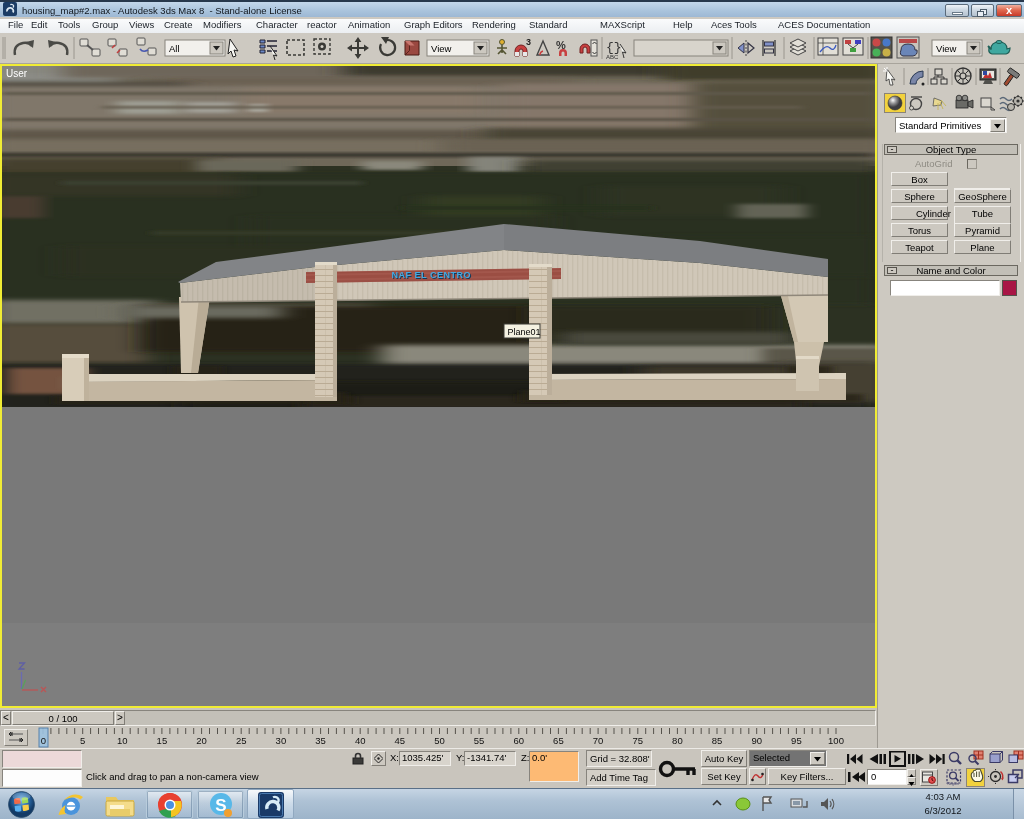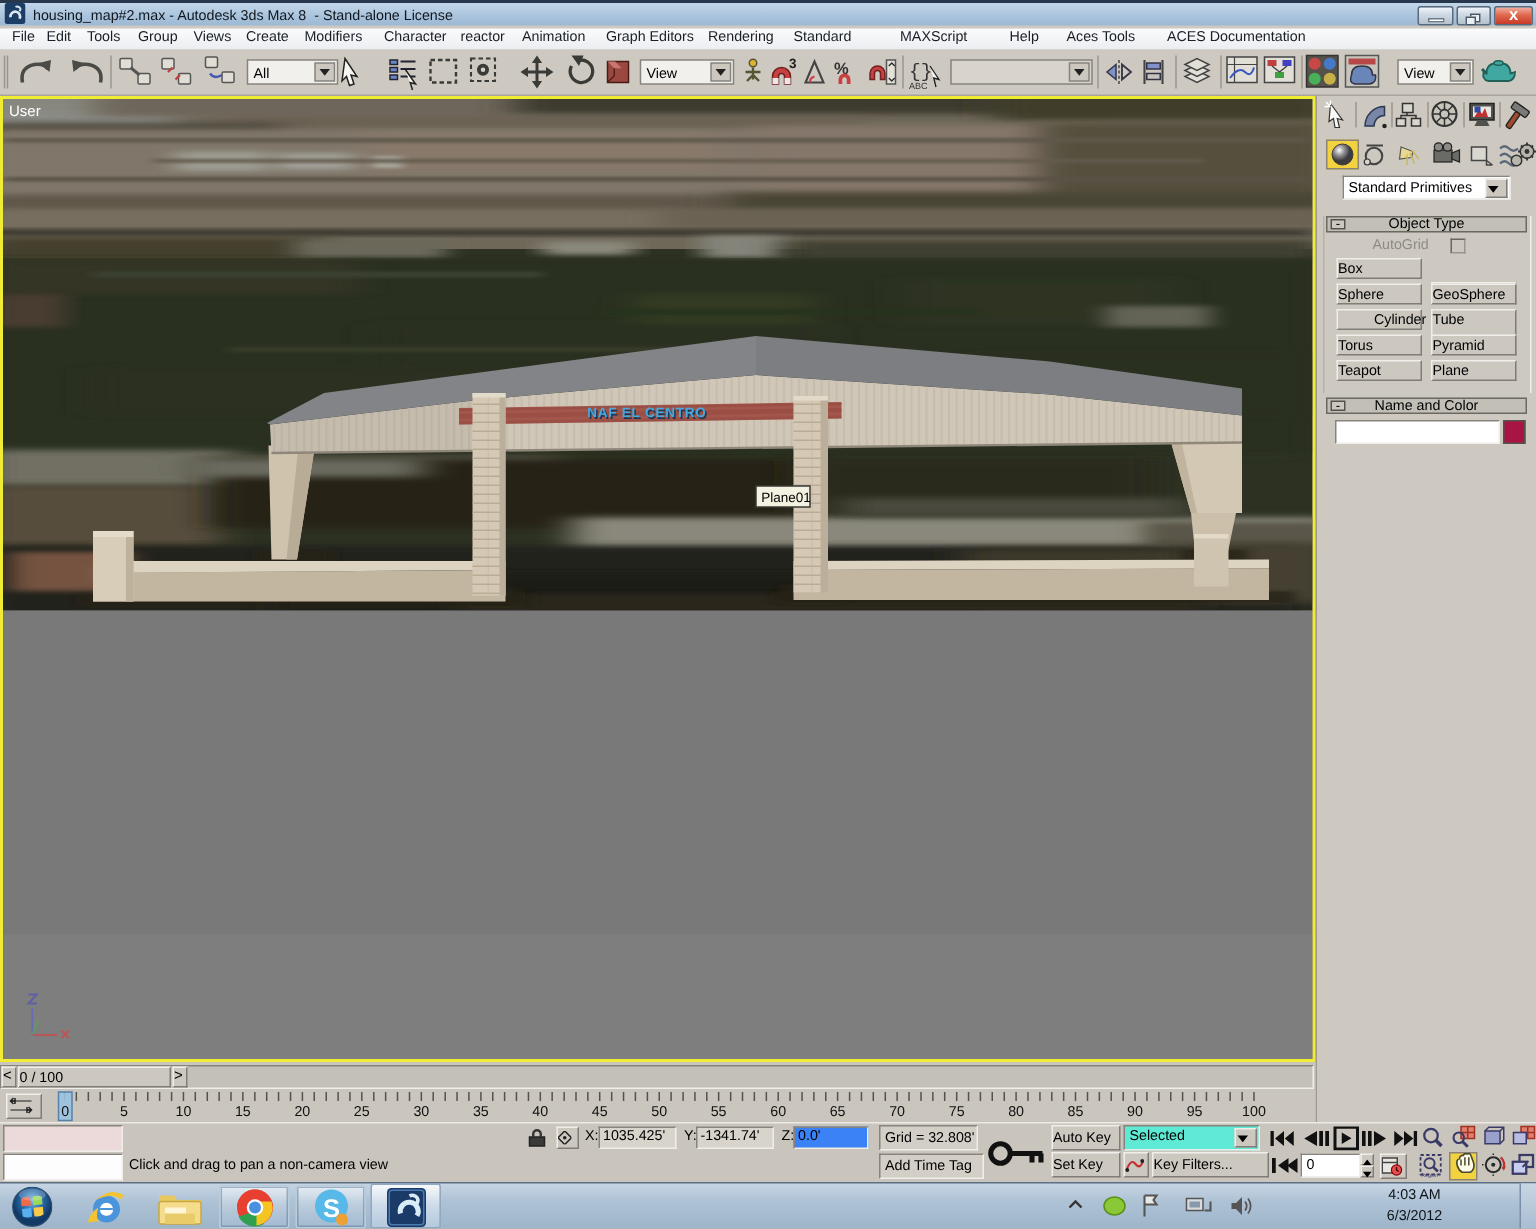--- a/index.html
+++ b/index.html
@@ -29,21 +29,21 @@
 #cpanel{left:877px;top:64px;width:147px;height:684px;background:#cdc9c1;border-left:1px solid #9e9a92;}
 
 #timerow{left:0;top:708px;width:877px;height:19px;background:#c9c5bd;}
 #trackrow{left:0;top:727px;width:877px;height:21px;background:#c9c5bd;}
 #statusbar{left:0;top:748px;width:1024px;height:40px;background:#c9c5bd;border-top:1px solid #eceae6;}
 #taskbar{left:0;top:788px;width:1024px;height:31px;
 background:linear-gradient(#c6d5e4,#aec2d5 40%,#9db4ca);border-top:1px solid #5a7088;}
 
 .btn{position:absolute;background:#ccc8c0;border-top:1px solid #f0eeea;border-left:1px solid #f0eeea;
 border-right:1px solid #807d76;border-bottom:1px solid #807d76;font-size:9.5px;color:#000;
-}
+text-align:center;}
 .sunken{position:absolute;background:#d3cfc7;border-top:1px solid #87847d;border-left:1px solid #87847d;
 border-right:1px solid #f0eeea;border-bottom:1px solid #f0eeea;font-size:9.5px;color:#000;}
 .lbl{position:absolute;font-size:9.5px;color:#000;white-space:nowrap;}
 </style>
 </head>
 <body>
 <div id="stage">
   <div id="titlebar" class="abs">
     <svg class="abs" style="left:3px;top:0px" width="14" height="14" viewBox="0 0 14 14">
       <rect x="0" y="0" width="14" height="14" rx="2" fill="#1c3d66"></rect>
@@ -650,37 +650,37 @@
         </svg></div>
     <div class="lbl" style="left:390px;top:3px;">X:</div>
     <div class="sunken" style="left:399px;top:2px;width:52px;height:15px;background:#d8d4cc">
         <span style="position:absolute;left:2px;top:0px">1035.425'</span>
       </div>
     <div class="lbl" style="left:456px;top:3px;">Y:</div>
     <div class="sunken" style="left:464px;top:2px;width:52px;height:15px;background:#d8d4cc">
         <span style="position:absolute;left:2px;top:0px">-1341.74'</span>
       </div>
     <div class="lbl" style="left:521px;top:3px;">Z:</div>
-    <div class="sunken" style="left:529px;top:2px;width:50px;height:15px;background:#3b82f6">
+    <div class="sunken" style="left:529px;top:2px;width:50px;height:31px;background:#fdba74">
         <span style="position:absolute;left:2px;top:0px">0.0'</span>
       </div>
     <div class="sunken" style="left:586px;top:1px;width:66px;height:17px;">
         <span style="position:absolute;left:3px;top:2px;font-size:9.5px;">Grid = 32.808'</span>
       </div>
     <div class="sunken" style="left:586px;top:20px;width:70px;height:17px;">
         <span style="position:absolute;left:3px;top:2px;font-size:9.5px;">Add Time Tag</span>
       </div>
 
     <svg class="abs" style="left:658px;top:7px" width="40" height="26" viewBox="0 0 40 26">
       <circle cx="9" cy="13" r="6.5" fill="none" stroke="#111" stroke-width="3.4"></circle>
       <path d="M15 13 h22 M30 13 v6 M36 13 v6" stroke="#111" stroke-width="3.4" fill="none"></path>
     </svg>
     <div class="btn" style="left:701px;top:1px;width:46px;height:17px;line-height:16px;font-size:9.5px;">Auto Key</div>
     <div class="btn" style="left:701px;top:19px;width:46px;height:17px;line-height:16px;font-size:9.5px;">Set Key</div>
-    <div class="sunken" style="left:749px;top:1px;width:91px;height:17px;background:#5eead4;">
+    <div class="sunken" style="left:749px;top:1px;width:78px;height:17px;background:#737373;">
       <span style="position:absolute;left:3px;top:1px">Selected</span>
       <div class="btn" style="right:1px;top:1px;width:15px;height:13px;"><svg width="9" height="6" style="margin-top:3px">
             <path d="M1 1 L8 1 L4.5 5.5 Z" fill="#000"></path>
           </svg></div>
     </div>
     <div class="btn" style="left:749px;top:19px;width:17px;height:17px;"><svg width="13" height="13" style="margin-top:1px">
           <path d="M1 10 Q4 2 7 6 T12 4" stroke="#c03030" stroke-width="1.4" fill="none"></path>
           <circle cx="1.5" cy="10" r="1.3" fill="#222"></circle>
           <circle cx="11.5" cy="4" r="1.3" fill="#222"></circle>
         </svg></div>

